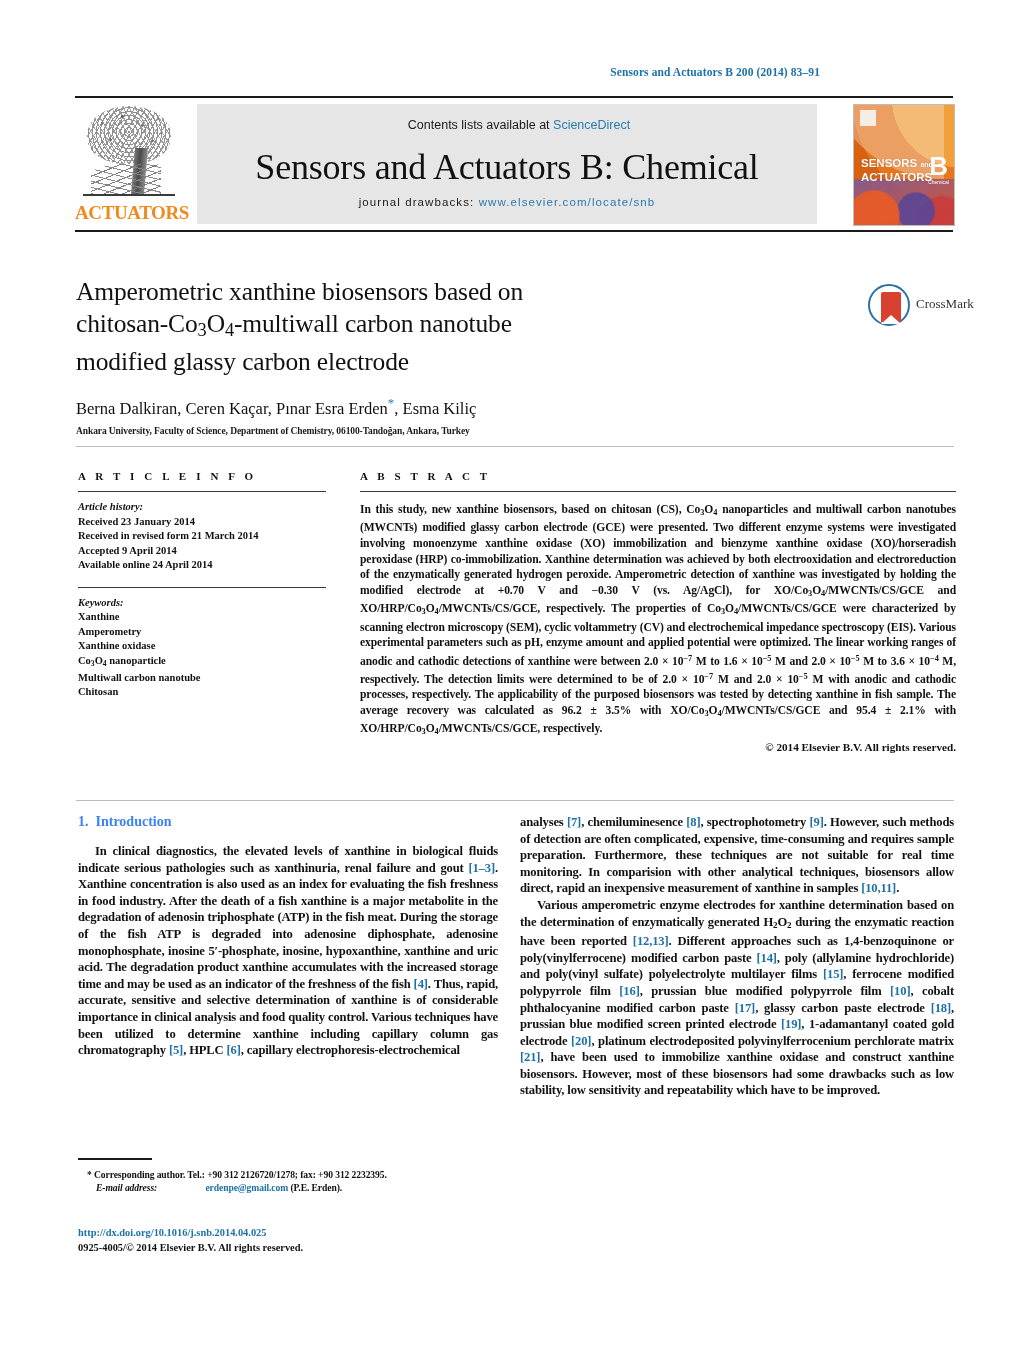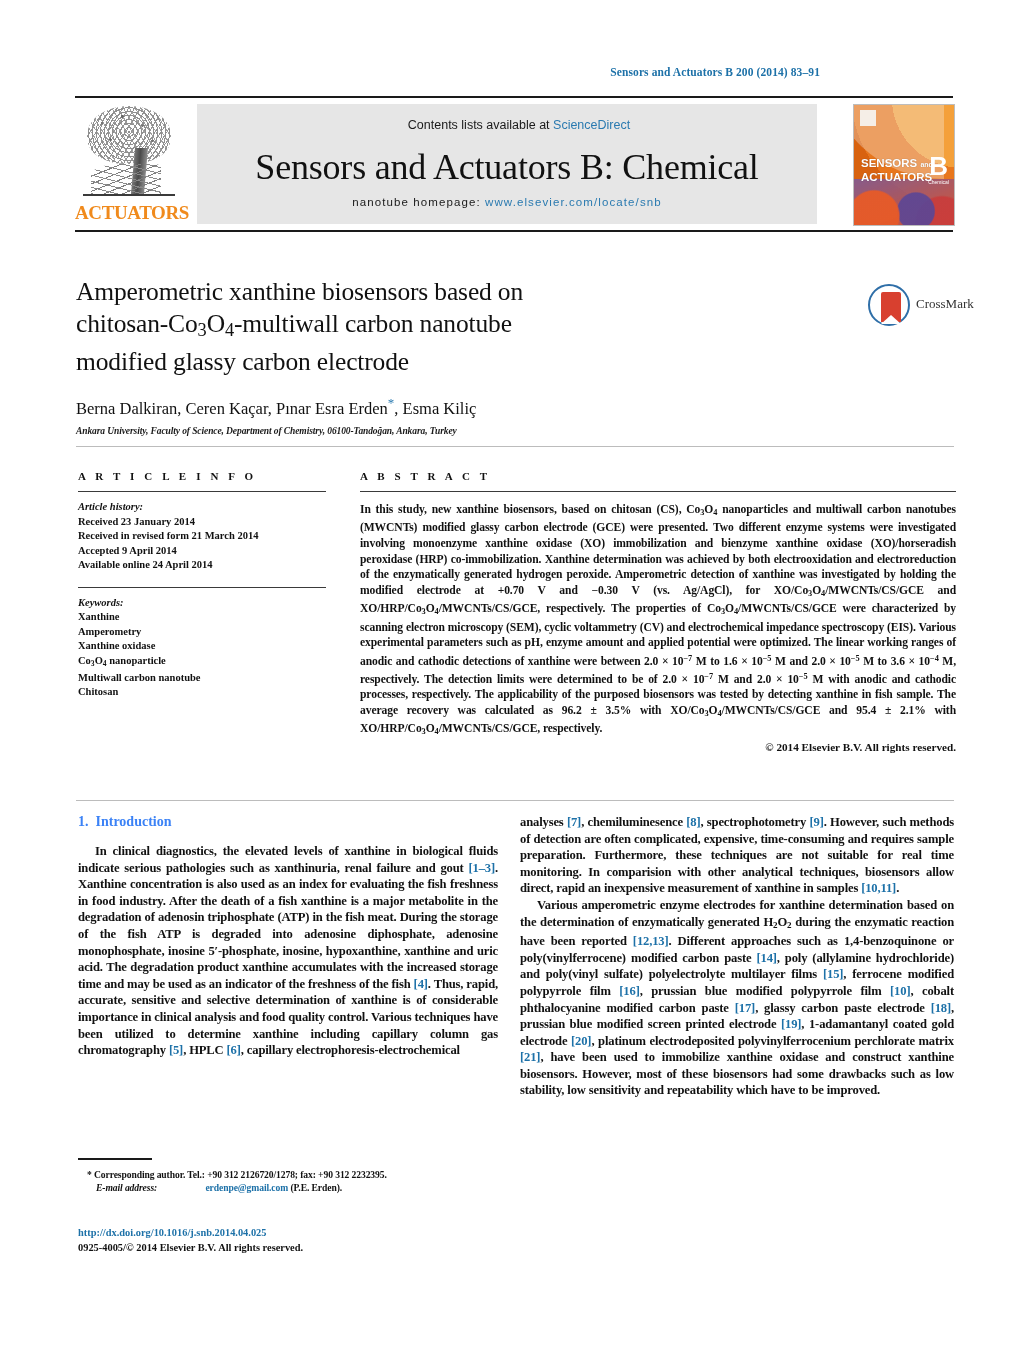--- a/index.html
+++ b/index.html
@@ -266,21 +266,20 @@
     color: #111111;
   }
   .authors .star {
     color: #2a7ab0;
     font-size: 13px;
     vertical-align: super;
   }
   .affiliation {
     margin-top: 7px;
     font-family: "Liberation Serif", serif;
-    font-style: italic;
     font-weight: bold;
     font-size: 9.5px;
     color: #1a1a1a;
     letter-spacing: -0.1px;
   }
   .crossmark {
     position: absolute;
     left: 868px;
     top: 284px;
     width: 96px;
@@ -494,21 +493,21 @@
         </div>
         <div class="elsevier-word">ACTUATORS</div>
       </div>
 
       <div class="grey-band">
         <div class="contents-line">
           <span>Contents lists available at </span><span class="sd">ScienceDirect</span>
         </div>
         <div class="journal-title">Sensors and Actuators B: Chemical</div>
         <div class="homepage-line">
-          <span>nanotube homepage: </span><span class="url">www.elsevier.com/locate/snb</span>
+          <span>journal drawbacks: </span><span class="url">www.elsevier.com/locate/snb</span>
         </div>
       </div>
 
       <div class="cover-thumb">
         <div class="cover-orange"></div>
         <div class="cover-mask"></div>
         <div class="cover-bottom"></div>
         <div class="cover-els"></div>
         <div class="cover-title">
           <span>SENSORS</span>

